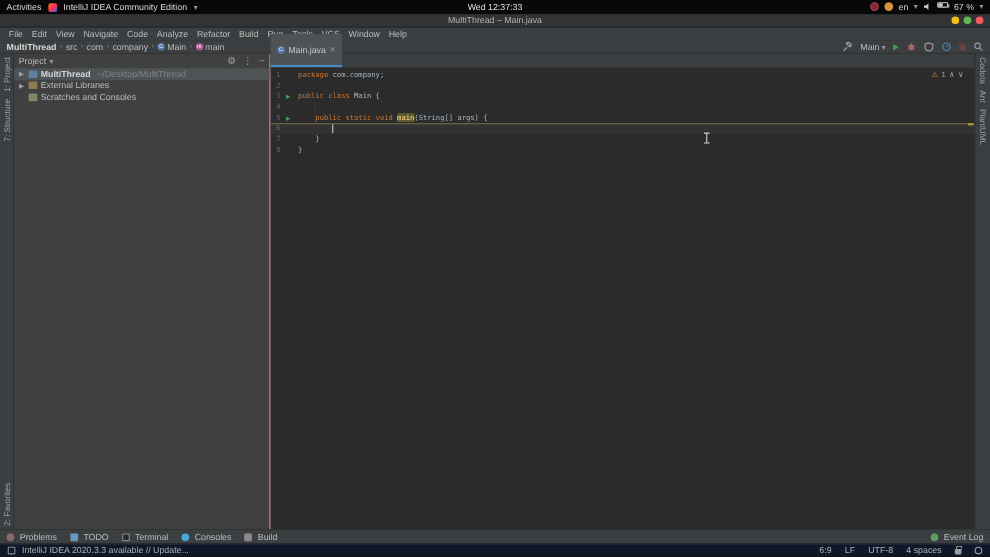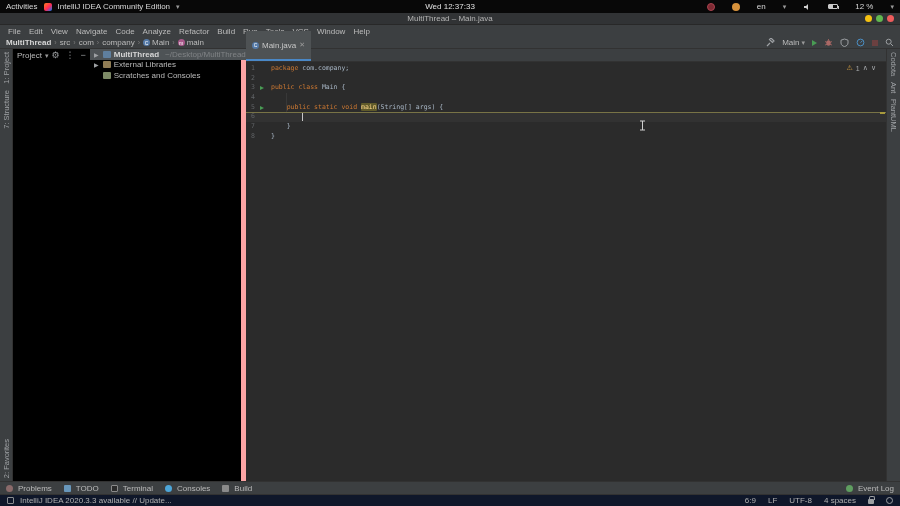--- a/index.html
+++ b/index.html
@@ -4,21 +4,21 @@
 <style>
   *{box-sizing:border-box;margin:0;padding:0}
   html,body{background:#000}
   body{font-family:"Liberation Sans",sans-serif}
   .screen{position:relative;width:900px;height:506px;background:#2b2b2b;color:#bbb;font-size:8px;overflow:hidden;display:flex;flex-direction:column}
 
   
   .gnome-bar{height:13px;background:#080808;display:flex;align-items:center;padding:0 6px;gap:6px;color:#d8d8d8;position:relative;flex:0 0 13px}
   .gnome-center{position:absolute;left:0;right:0;text-align:center;pointer-events:none;color:#e2e2e2}
   .gnome-left{display:flex;align-items:center;gap:6px}
-  .gnome-right{margin-left:auto;display:flex;align-items:center;gap:17px;z-index:2}
+  .gnome-right{margin-left:auto;display:flex;gap:5px;z-index:2}
   .ij-logo{width:8px;height:8px;border-radius:2px;background:linear-gradient(135deg,#fc801d 0%,#fe2857 55%,#007eff 100%)}
   .tray-dot{width:8px;height:8px;border-radius:50%}
   .tray-dot.red{background:#7e2a33;border:1px solid #a8434e}
   .tray-dot.orange{background:#d8933c}
   .chev{color:#9a9a9a;font-size:7px}
   .battery{width:10px;height:5px;border:1px solid #c9c9c9;border-radius:1px;position:relative}
   .battery::after{content:"";position:absolute;right:-2px;top:1px;width:1px;height:3px;background:#c9c9c9}
   .battery i{display:block;height:100%;width:48%;background:#c9c9c9}
 
   
@@ -51,21 +51,21 @@
   .main{flex:1;display:flex;min-height:0}
   .stripe{width:13px;background:#3c3f41;display:flex;flex-direction:column;align-items:center;color:#9fa2a5;font-size:7.5px}
   .stripe.left{border-right:1px solid #323232}
   .stripe.right{width:14px;border-left:1px solid #323232}
   .vlabel{writing-mode:vertical-rl;padding:3px 0;cursor:default;white-space:nowrap}
   .stripe.left .vlabel{transform:rotate(180deg)}
   .stripe .spacer{flex:1}
   .stripe-ico{width:6px;height:6px;border-radius:1px;background:#8a8a8a;margin:4px 0 1px}
 
   
-  .project-panel{width:233px;background:#000000;border-right:5px solid #fca5a5;display:flex;flex-direction:row}
+  .project-panel{width:233px;background:#404040;border-right:1px solid #fca5a5;display:flex;flex-direction:column}
   .pp-header{height:13px;display:flex;align-items:center;padding:0 4px;gap:3px;color:#bbb}
   .pp-header .tools{margin-left:auto;display:flex;gap:6px;color:#9da0a3}
   .tree{flex:1}
   .tree-row{height:10.5px;display:flex;align-items:center;gap:3px;padding-left:3px;white-space:nowrap;overflow:hidden}
   .tree-row.selected{background:#4e5356}
   .tree-chev{width:7px;color:#9da0a3;font-size:6px;text-align:center}
   .tree-ico{width:8px;height:7px;border-radius:1px;flex:0 0 8px}
   .tree-ico.folder{background:#5f7f9e;box-shadow:inset 0 1.5px 0 #74payload}
   .tree-ico.folder{background:#5f7f9e}
   .tree-ico.library{background:#8f7c54}
@@ -133,21 +133,21 @@
       <span class="tray-dot red"></span>
       <span class="tray-dot orange"></span>
       <span>en</span>
       <span class="chev">▾</span>
       <svg class="lineico" width="8" height="8" viewBox="0 0 8 8">
           <path d="M1 3v2h2l2 2V1L3 3H1z" fill="#cfcfcf"></path>
         </svg>
       <span class="battery">
           <i></i>
         </span>
-      <span>12 %</span>
+      <span>67 %</span>
       <span class="chev">▾</span>
     </div>
   </div>
 
   <div class="title-bar">
     <span>MultiThread – Main.java</span>
     <span class="win-btns">
       <span class="win-btn min"></span>
       <span class="win-btn max"></span>
       <span class="win-btn close"></span>

